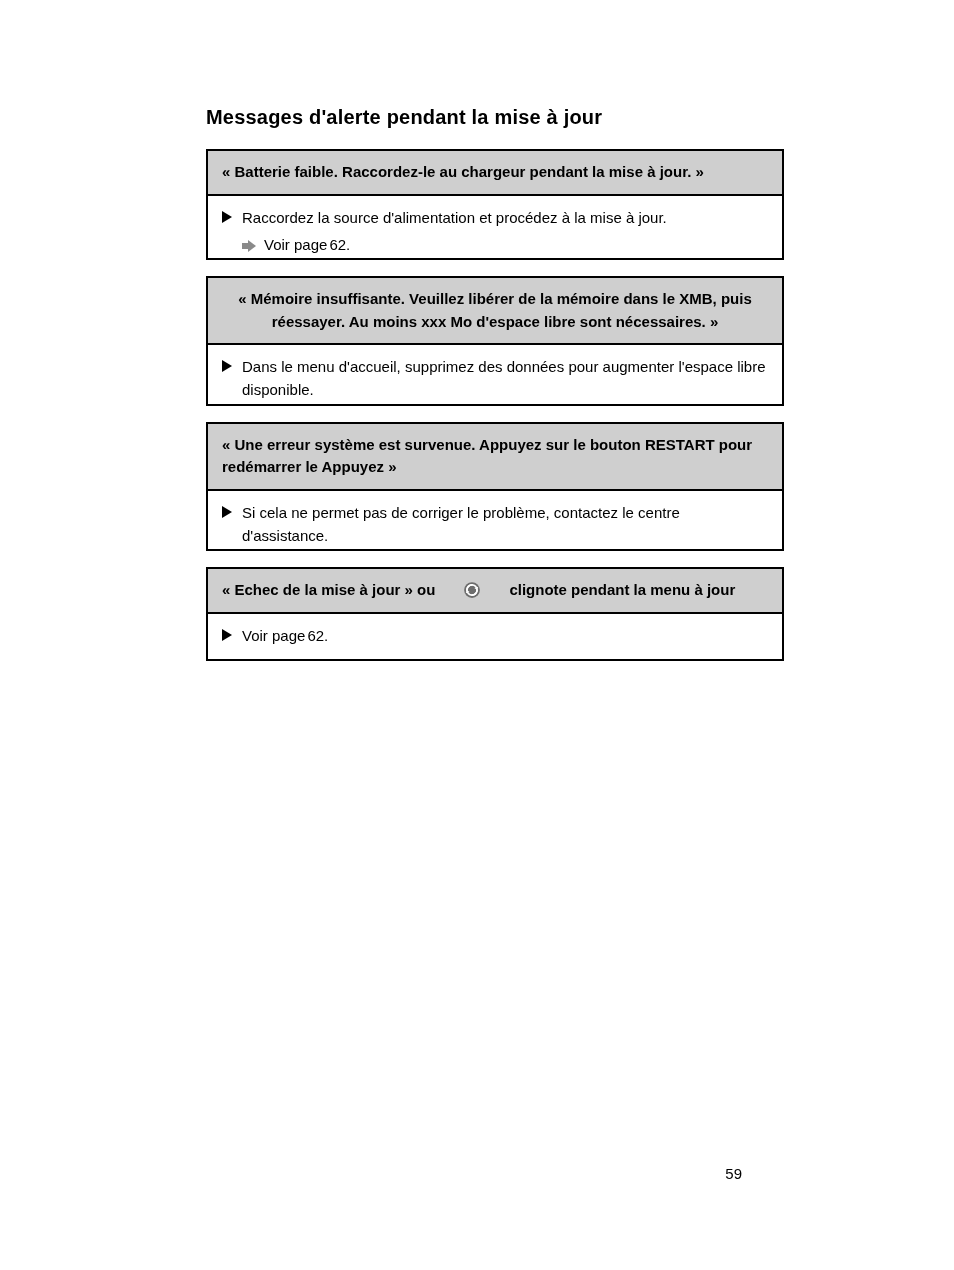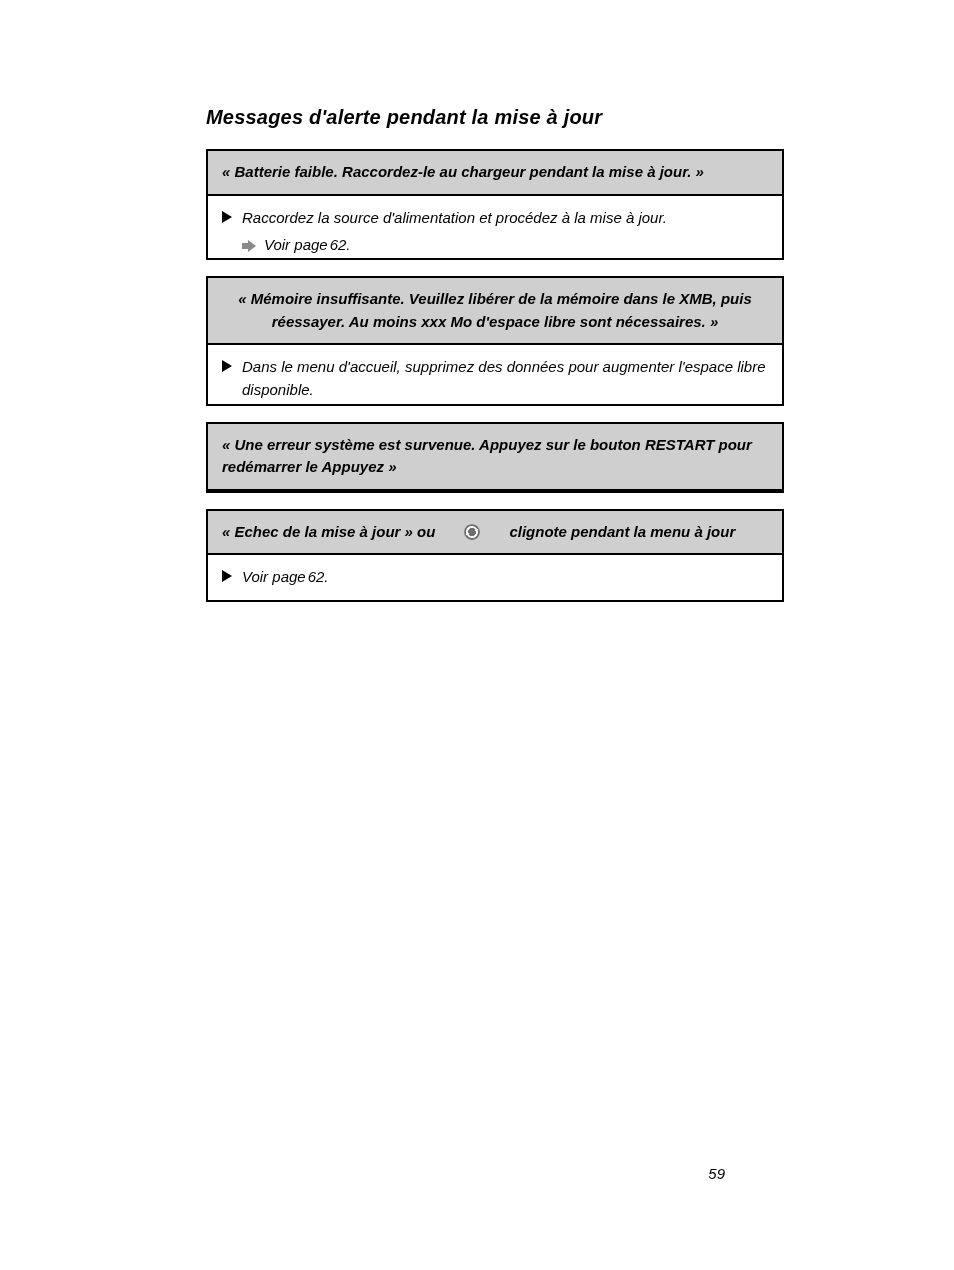--- a/index.html
+++ b/index.html
@@ -1,21 +1,20 @@
 <!DOCTYPE html>
 <html><head>
 <meta charset="utf-8">
 <style>
   * { box-sizing: border-box; margin: 0; padding: 0; }
   html, body { width: 954px; height: 1270px; background: #fff; font-family: Arial, Helvetica, sans-serif; color: #000; }
   .page {
     position: relative;
     width: 834px;
     height: 1270px;
-    font-style: italic;
   }
   .content {
     position: absolute;
     left: 206px;
     top: 106px;
     width: 578px;
   }
   .section-title {
     font-size: 20px;
     font-weight: bold;
@@ -100,21 +99,21 @@
     display: inline-flex;
     align-items: center;
     justify-content: center;
     width: 18px; height: 18px;
     vertical-align: -3px;
     margin: 0 2px;
   }
   .refresh-icon svg { width: 18px; height: 18px; }
   .page-num {
     position: absolute;
-    right: 109px;
+    right: 92px;
     bottom: 88px;
     font-size: 15px;
   }
   .flex-text { flex: 1; }
 </style>
 </head>
 <body>
 
 <div class="page">
 
@@ -156,20 +155,26 @@
           <span class="tri"></span>
           <span class="flex-text">Dans le menu d'accueil, supprimez des données pour augmenter l'espace libre disponible.</span>
         </div>
       </div>
     </div>
 
     <div class="box">
       <div class="box-header">
         <div class="box-header-line" style="font-weight:bold;">
           <span>« Une erreur système est survenue. Appuyez sur le bouton RESTART pour redémarrer le Appuyez »</span>
+        </div>
+      </div>
+      <div class="box-body">
+        <div class="body-row">
+          <span class="tri"></span>
+          <span class="flex-text">Si cela ne permet pas de corriger le problème, contactez le centre d'assistance.</span>
         </div>
       </div>
     </div>
 
     <div class="box">
       <div class="box-header">
         <div class="box-header-line" style="font-weight:bold; align-items:center;gap:26px;">
           <span>« Echec de la mise à jour » ou    </span>
           <span class="refresh-icon">
             <svg viewBox="0 0 24 24">

